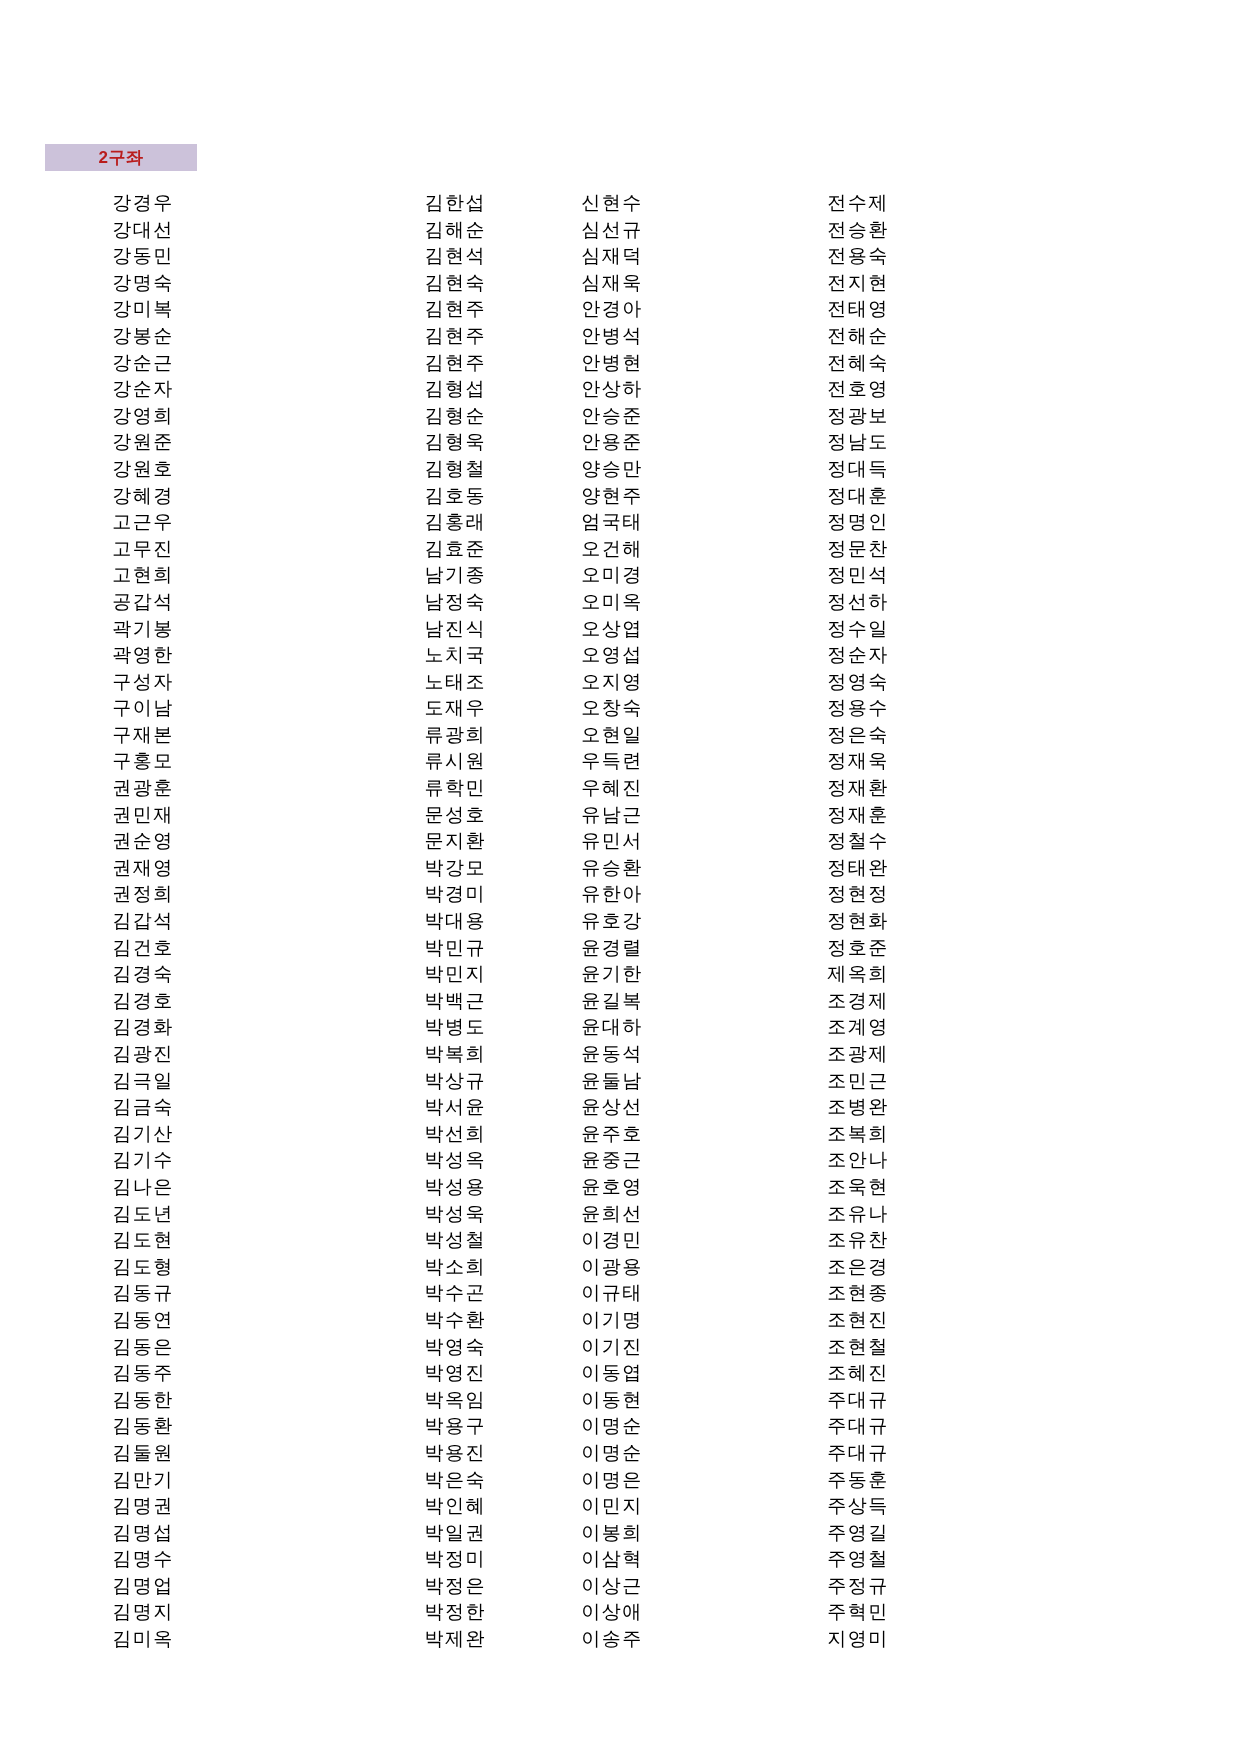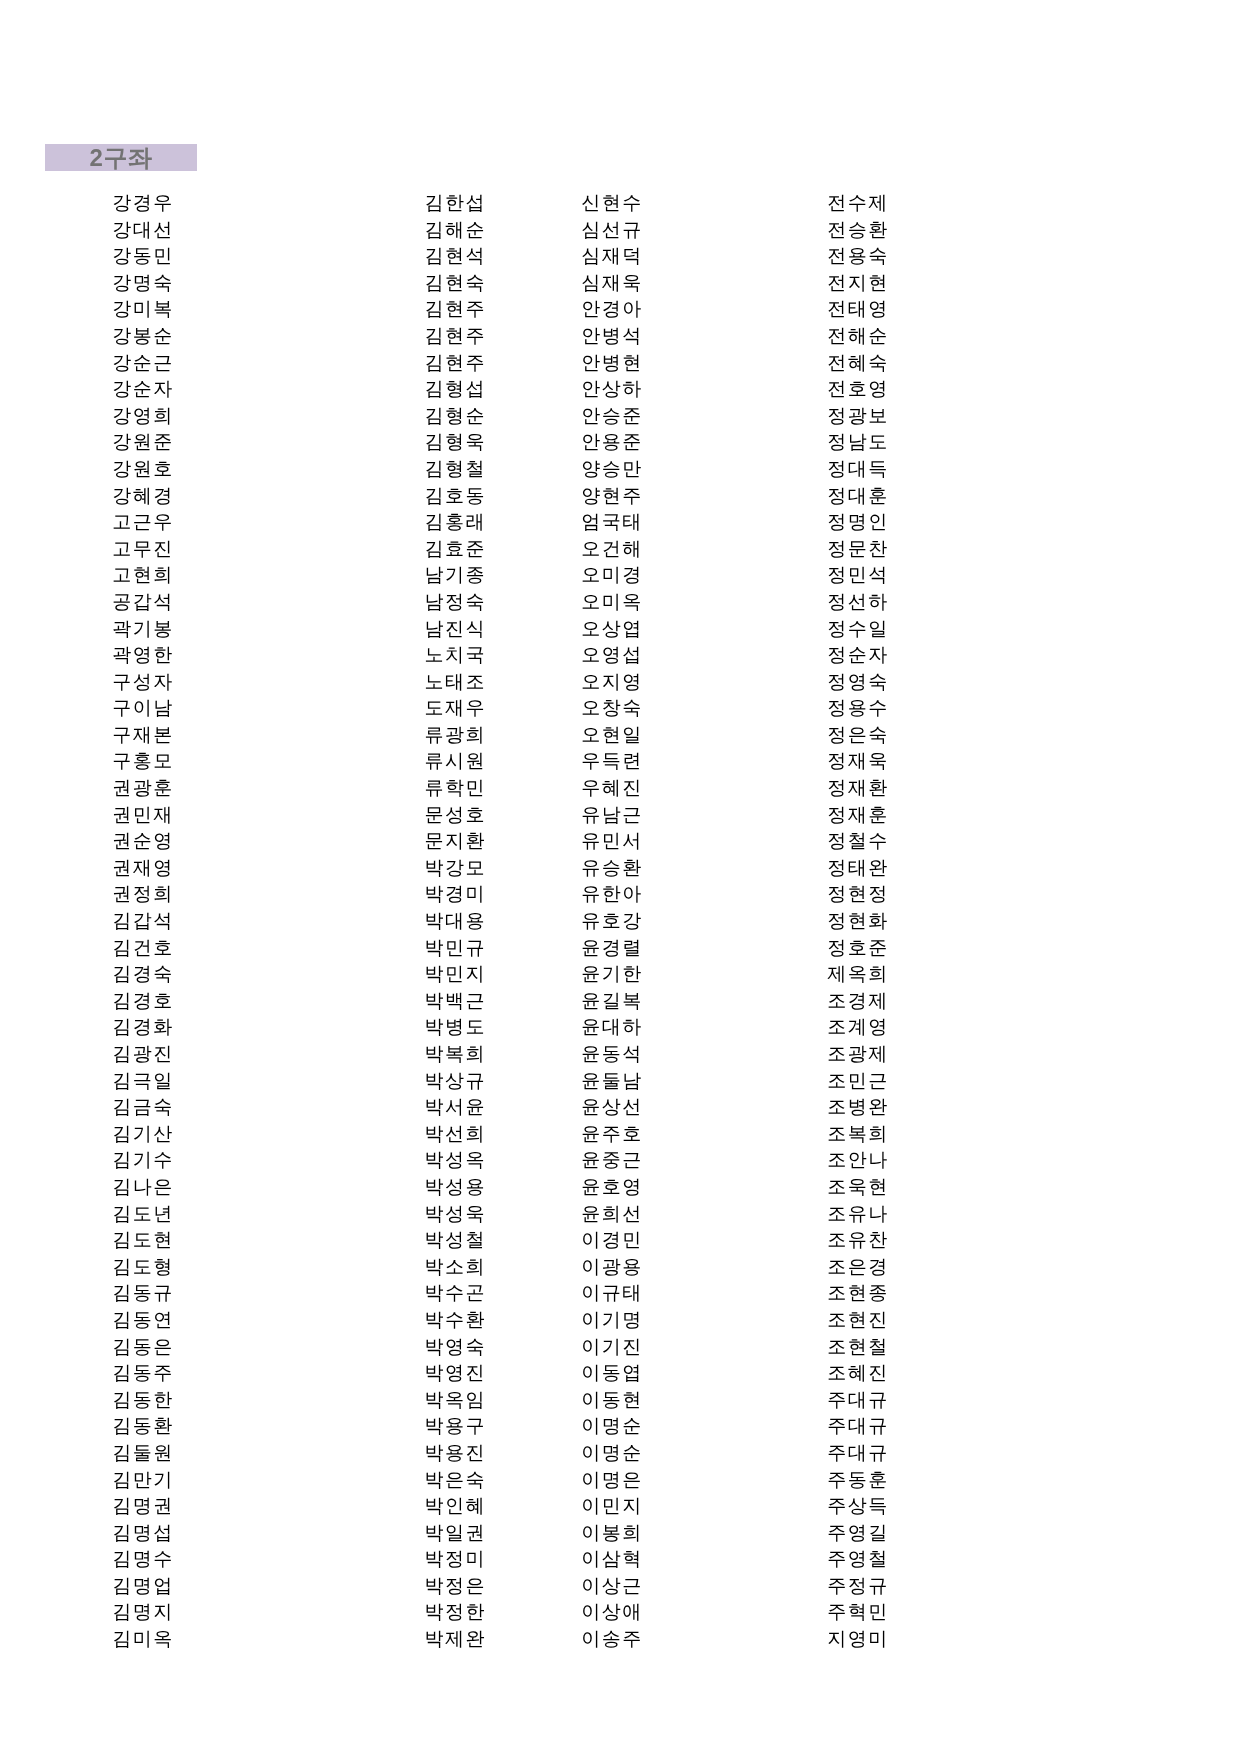--- a/index.html
+++ b/index.html
@@ -29,24 +29,24 @@
     background: #ccc2da;
   }
   .title-text {
     position: absolute;
     left: 45px;
     top: 146px;
     width: 152px;
     height: 23px;
     line-height: 23px;
     text-align: center;
-    font-size: 24px;
+    font-size: 17px;
     font-weight: bold;
     letter-spacing: 0.5px;
-    color: #737373;
+    color: #b91c1c;
   }
   .columns {
     position: absolute;
     left: 0;
     top: 190px;
     width: 980px;
     display: flex;
   }
   .name-col {
     display: flex;

